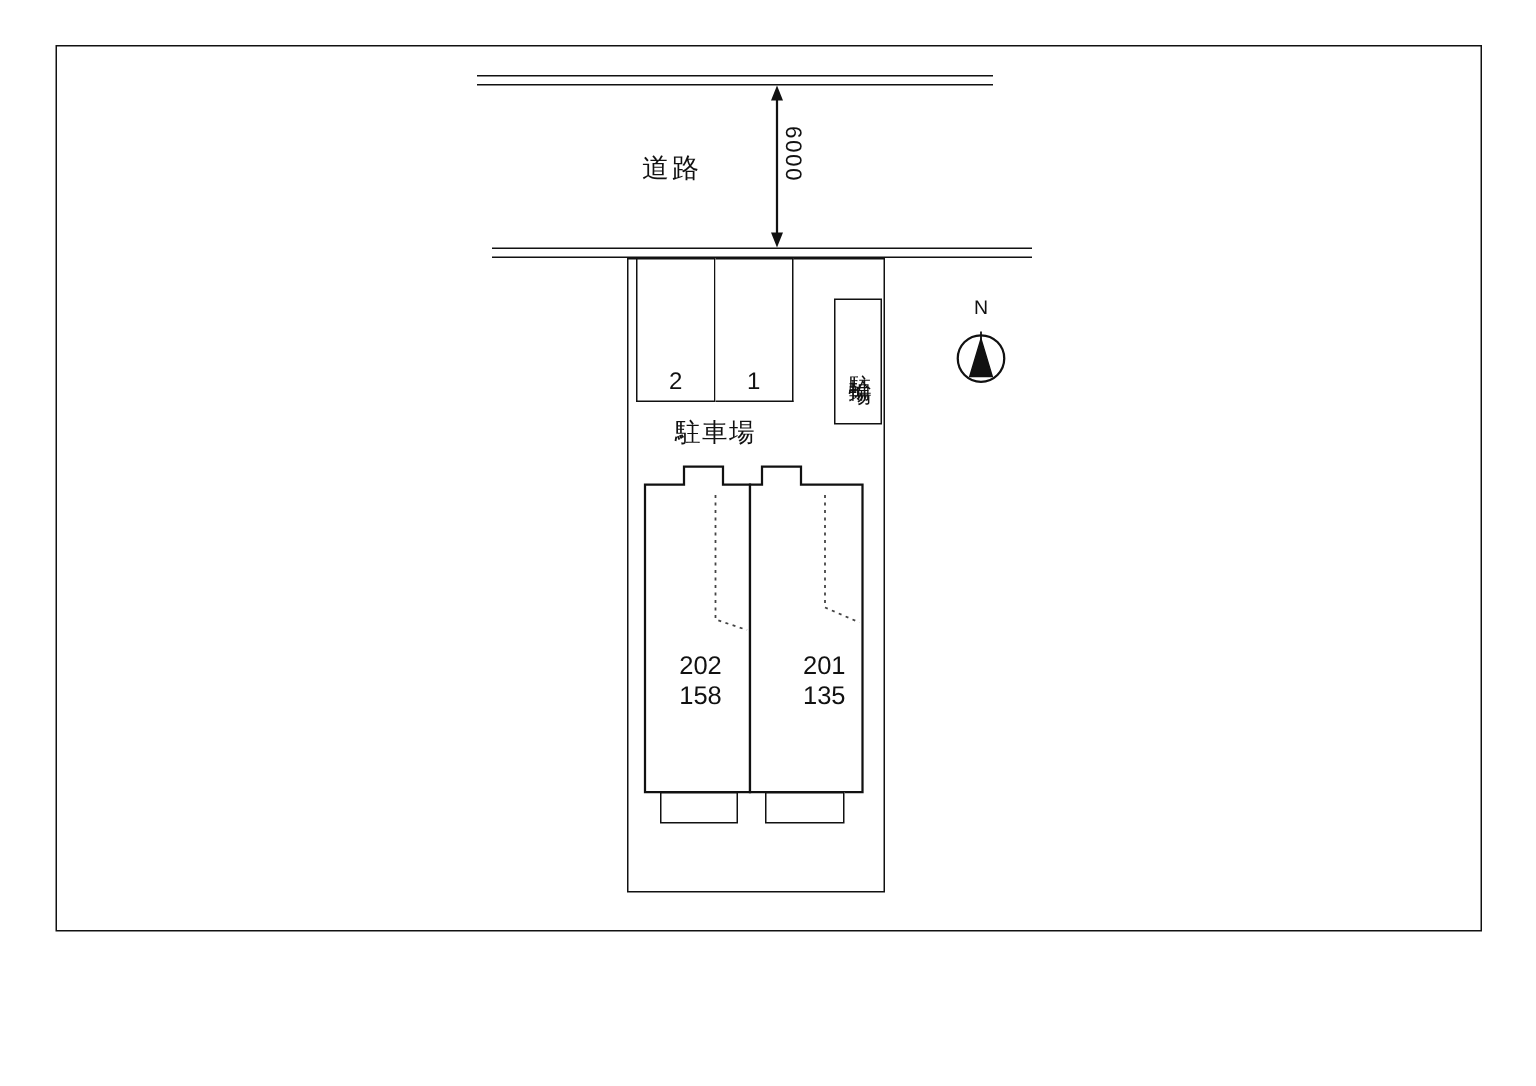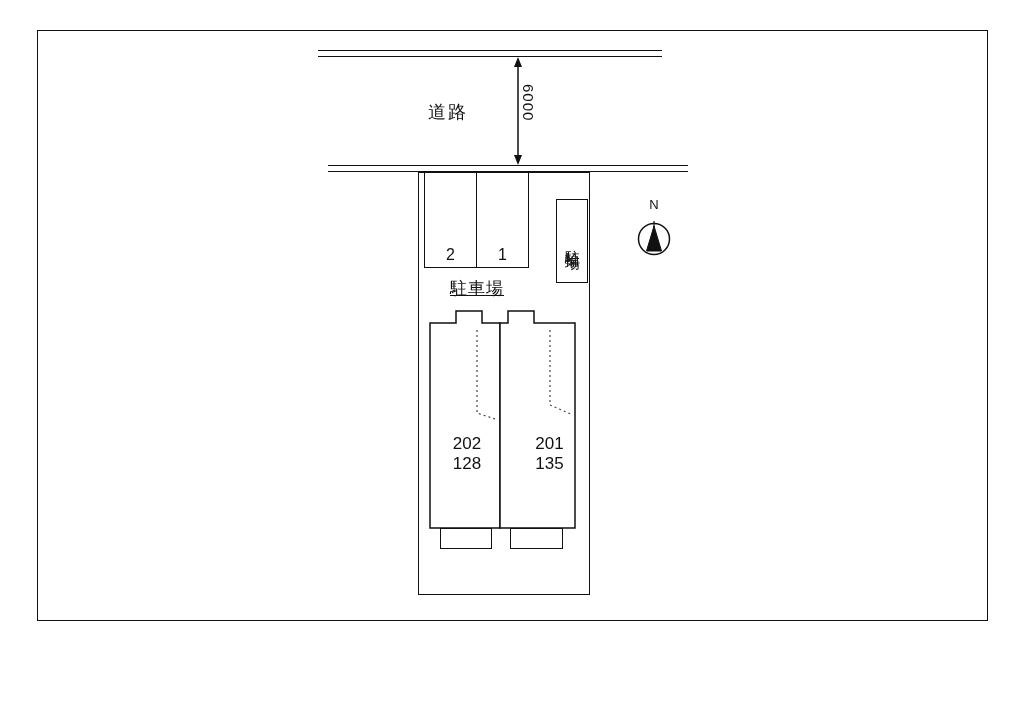--- a/index.html
+++ b/index.html
@@ -22,21 +22,21 @@
 
   .property { left:418px; top:172px; width:172px; height:423px; border:1.5px solid #111; }
 
   .stall { top:172px; height:96px; border:1.5px solid #111; display:flex;
            flex-direction:column; justify-content:flex-end; align-items:center;
            padding-bottom:3px; font-size:16px; background:#fff; }
   .stall.s2 { left:424px; width:53px; }
   .stall.s1 { left:477px; width:52px; border-left:none; }
 
   .parking-label { left:424px; top:277px; width:106px; text-align:center;
-                   font-size:17px; letter-spacing:1px;text-decoration:underline; }
+                   font-size:17px; letter-spacing:1px; }
 
   .bicycle { left:556px; top:199px; width:32px; height:84px; border:1.5px solid #111;
              display:flex; align-items:center; justify-content:center; background:#fff; }
   .bicycle span { writing-mode:vertical-rl; font-size:15px; letter-spacing:3px; }
 
   .compass-svg { left:631px; top:196px; width:46px; height:66px; }
 
   .building-svg { left:415px; top:295px; width:170px; height:260px; }
 
   .unit-label { top:434px; text-align:center; font-size:17px; line-height:20px; }
@@ -93,21 +93,21 @@
     <polygon points="15,233 15,28 41,28 41,16 67,16 67,28 85,28 85,233" fill="#fff" stroke="#111" stroke-width="1.5"></polygon>
 
     <polygon points="85,233 85,28 93,28 93,16 119,16 119,28 160,28 160,233" fill="#fff" stroke="#111" stroke-width="1.5"></polygon>
 
     <polyline points="62,35 62,118 83,125" fill="none" stroke="#444" stroke-width="1.2" stroke-dasharray="2 3"></polyline>
     <polyline points="135,35 135,110 158,120" fill="none" stroke="#444" stroke-width="1.2" stroke-dasharray="2 3"></polyline>
   </svg>
 
   <div class="abs unit-label left">
     <div>202</div>
-    <div>128</div>
+    <div>158</div>
   </div>
   <div class="abs unit-label right">
     <div>201</div>
     <div>135</div>
   </div>
 
   <div class="abs porch left"></div>
   <div class="abs porch right"></div>
 
 </div>

